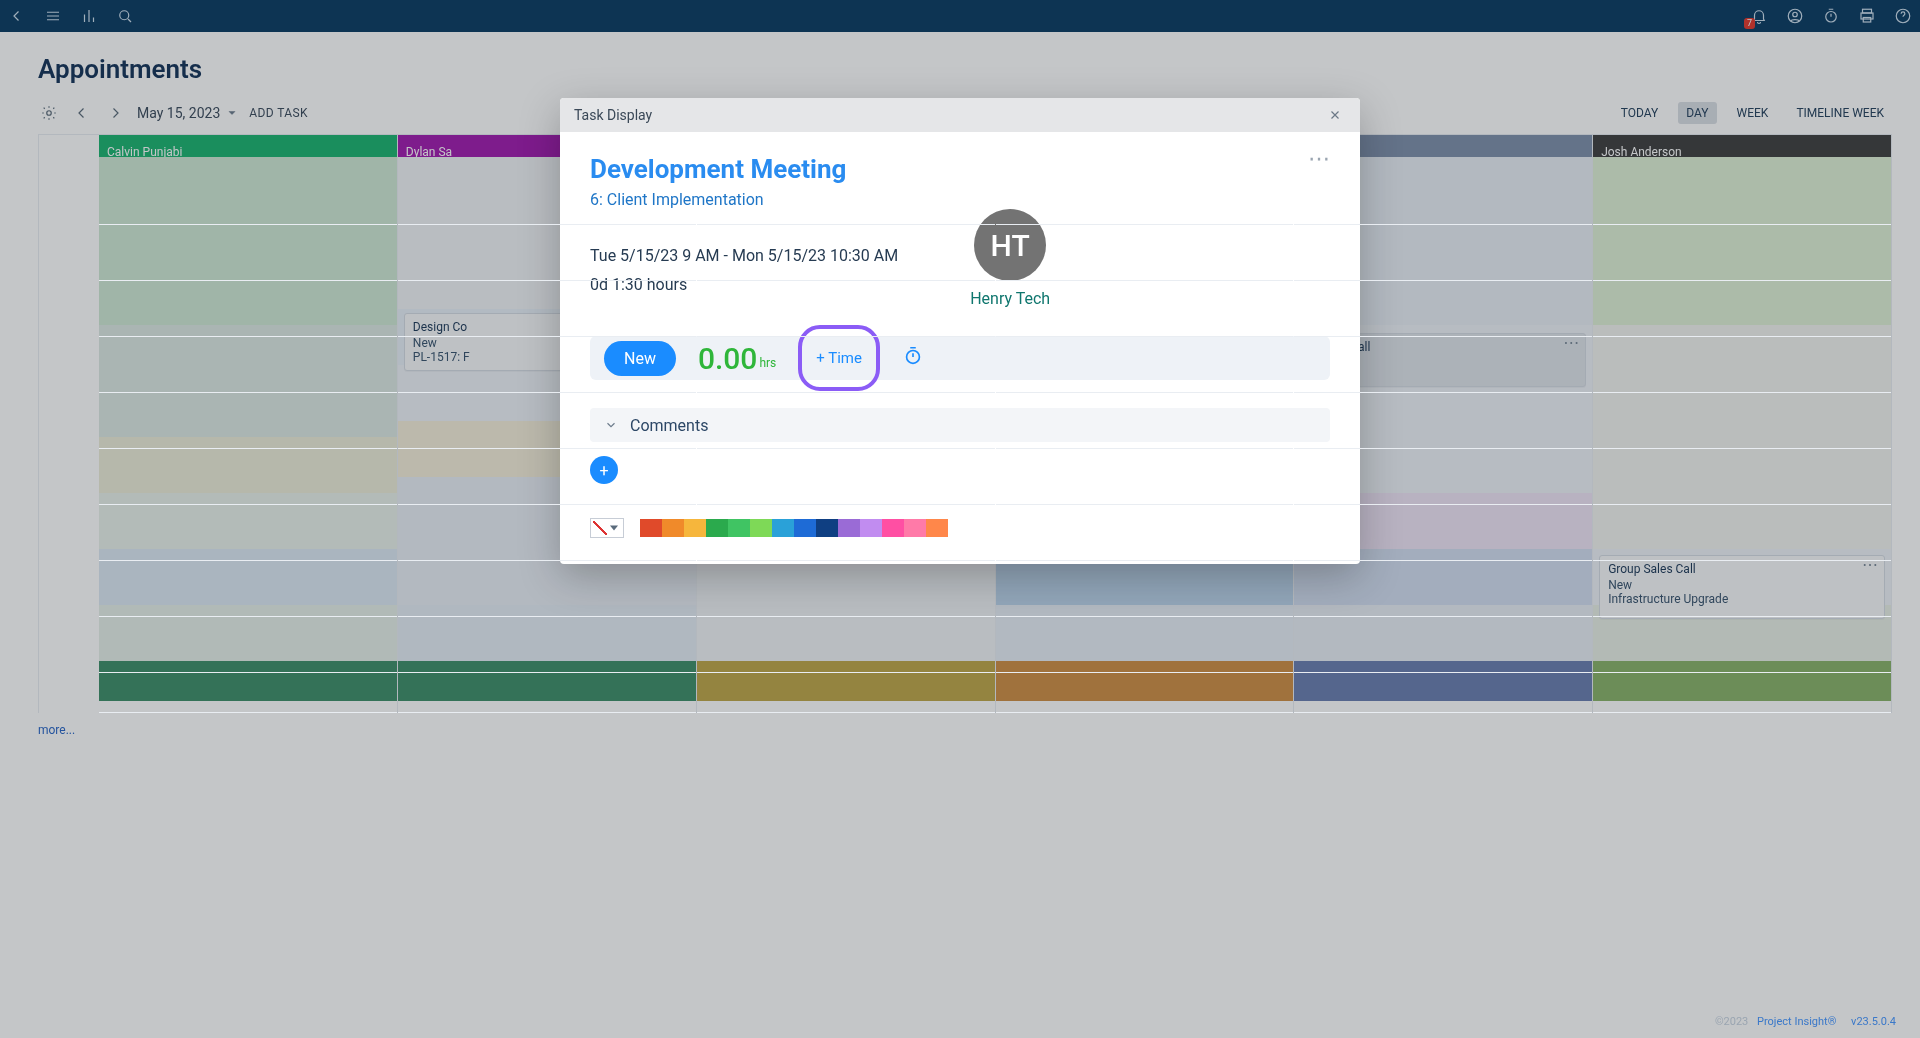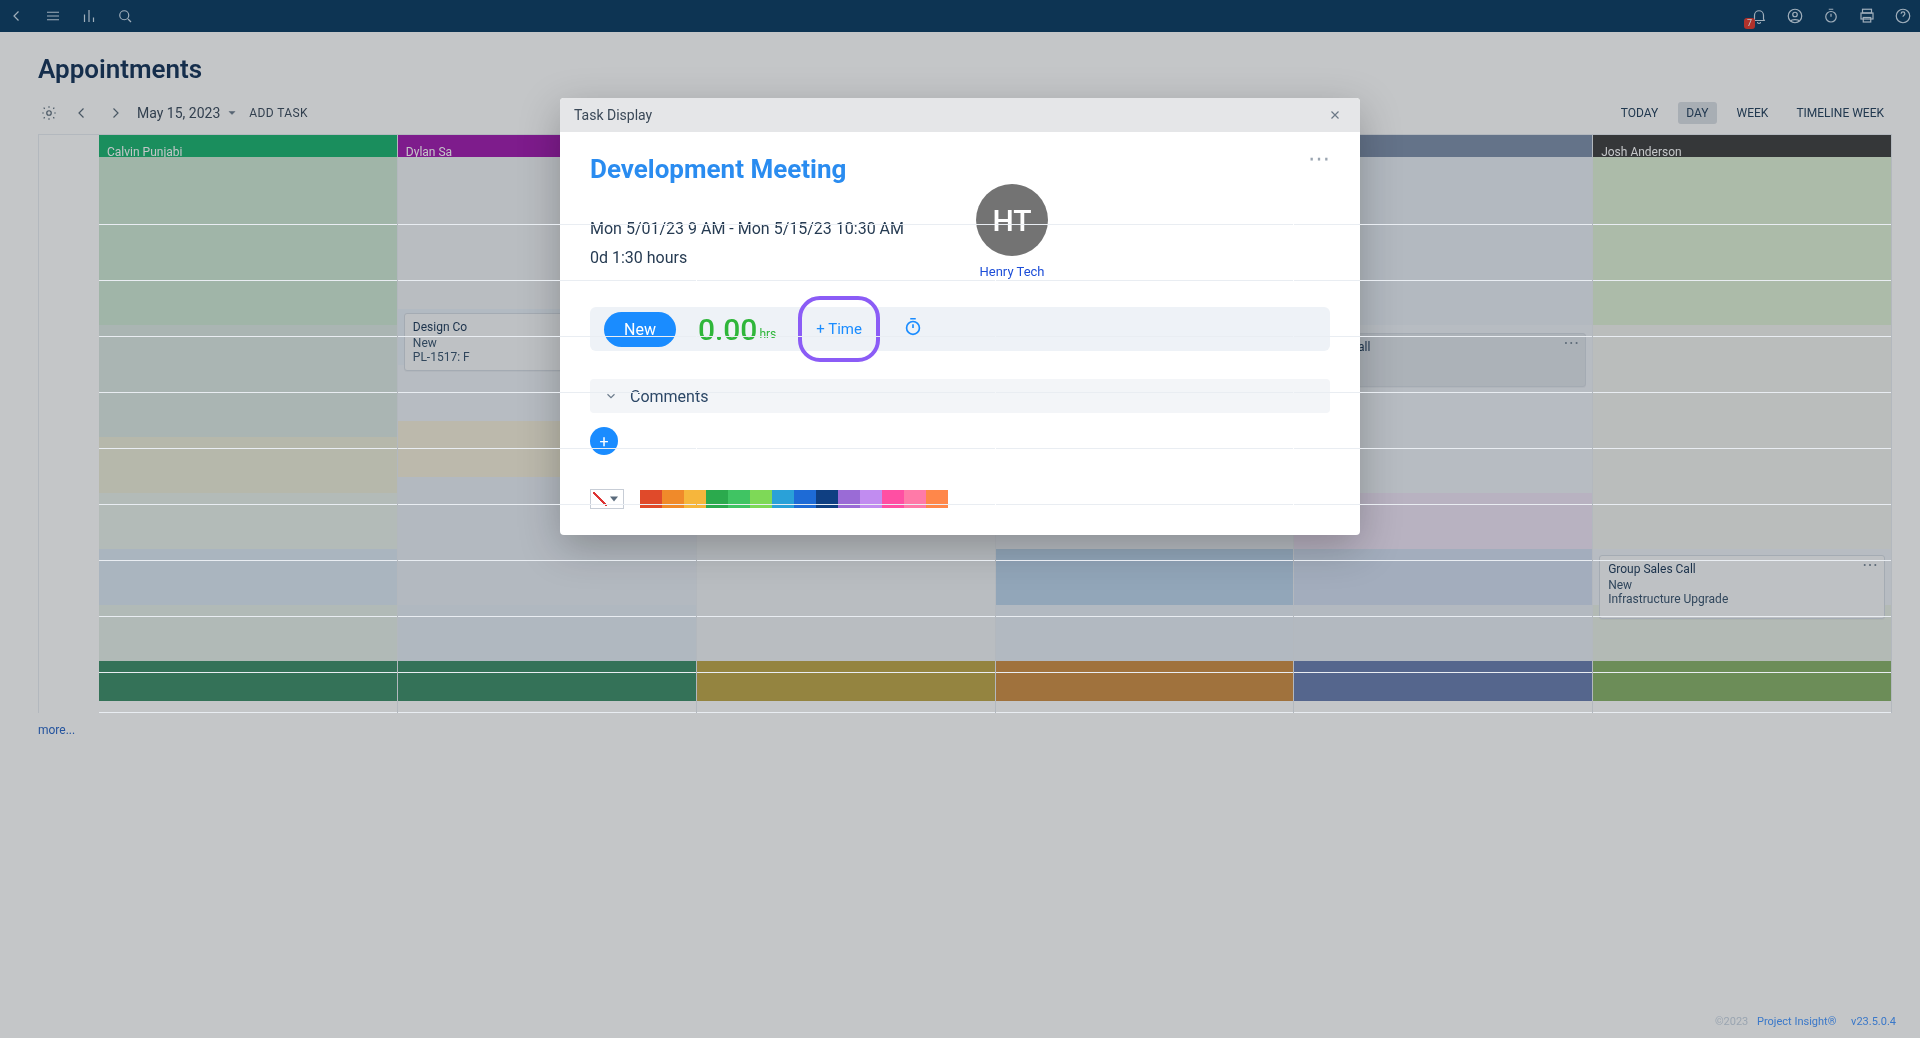--- a/index.html
+++ b/index.html
@@ -128,21 +128,21 @@
   .modal-close{width:22px;height:22px;display:flex;align-items:center;justify-content:center;color:#6b7886;cursor:pointer}
   .modal-close svg{width:14px;height:14px;stroke:currentColor;fill:none;stroke-width:2}
   .modal-body{padding:22px 30px 26px 30px;position:relative}
   .mb-h{display:flex;justify-content:center;align-items:flex-start}
   .task-title{font-size:26px;color:#2a8cf0;margin:0}
   .task-sub{color:#1f76c7;font-size:16px;margin-top:6px}
   .task-meta{margin-top:22px;color:#263b52;font-size:16px}
   .task-dur{margin-top:10px;color:#263b52;font-size:16px}
   .avatar-wrap{display:flex;flex-direction:column;align-items:center;gap:8px;margin-left:36px}
   .avatar{width:72px;height:72px;border-radius:50%;background:#737373;color:#fff;display:flex;align-items:center;justify-content:center;font-size:30px;font-weight:500}
-  .avatar-name{font-size:13px;color:#1d4ed8}
+  .avatar-name{font-size:16px;color:#0f766e}
   .meta-row{display:flex;align-items:center;gap:36px}
   .dots-btn{color:#9aa5b1;cursor:pointer;font-size:22px;line-height:10px}
   .time-bar{margin-top:28px;background:#eef2f7;border-radius:6px;height:44px;display:flex;align-items:center;gap:22px;padding:0 14px}
   .pill-new{background:#1a8cff;color:#fff;border-radius:22px;padding:8px 20px;font-size:16px;cursor:pointer}
   .hrs{display:flex;align-items:baseline;gap:2px}
   .hrs .num{color:#2fb63a;font-size:30px;font-weight:500}
   .hrs .lbl{color:#2fb63a;font-size:12px;transform:translateY(-2px)}
   .plus-time{border:4px solid #8b5cf6;color:#1a8cff;border-radius:22px;padding:20px 14px;font-size:15px;cursor:pointer}
   .timer-icon{color:#1a8cff}
   .comments{margin-top:28px;background:#f3f5f8;border-radius:4px;height:34px;display:flex;align-items:center;gap:12px;padding:0 14px;color:#2c4766}
@@ -418,23 +418,24 @@
       <div class="modal-close">
           <svg viewBox="0 0 24 24">
             <path d="M6 6l12 12M18 6L6 18"></path>
           </svg>
         </div>
     </div>
     <div class="modal-body">
       <div class="mb-h">
         <div style="flex:1">
           <h2 class="task-title">Development Meeting</h2>
+          <div class="task-sub">6: Client Implementation</div>
           <div class="meta-row">
             <div>
-              <div class="task-meta">Mon 5/01/23 9 AM - Mon 5/15/23 10:30 AM</div>
+              <div class="task-meta">Tue 5/15/23 9 AM - Mon 5/15/23 10:30 AM</div>
               <div class="task-dur">0d 1:30    hours</div>
             </div>
             <div class="avatar-wrap">
               <div class="avatar">HT</div>
               <div class="avatar-name">Henry Tech</div>
             </div>
           </div>
         </div>
         <div class="dots-btn">⋯</div>
       </div>

